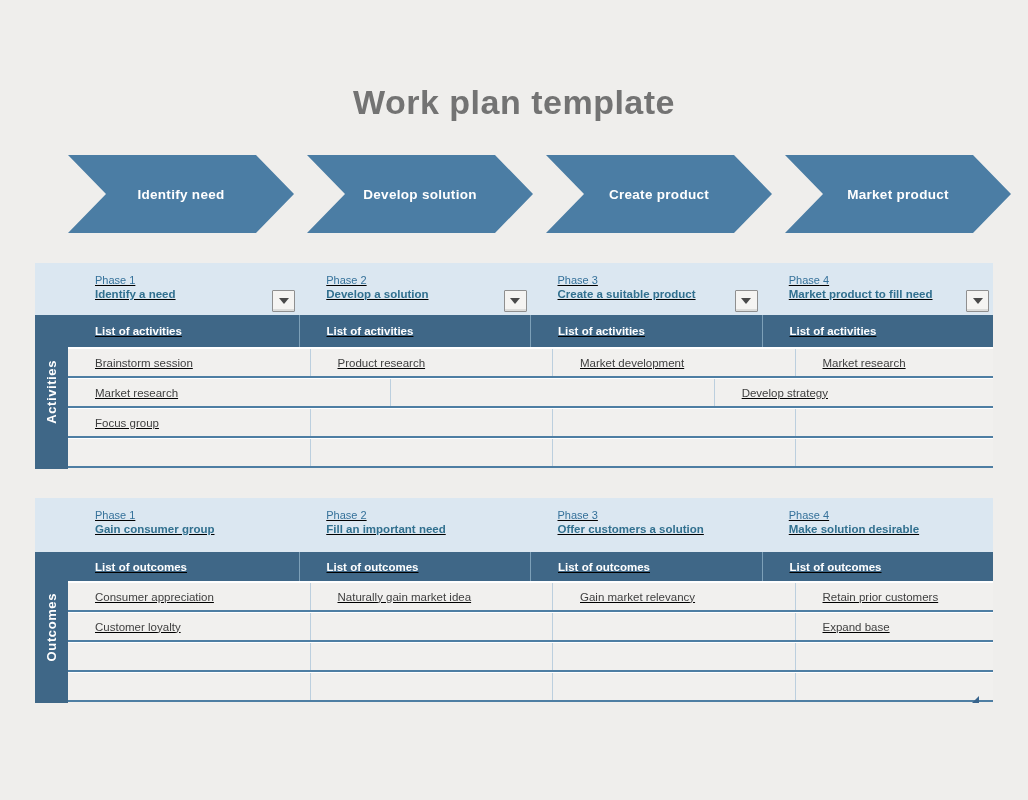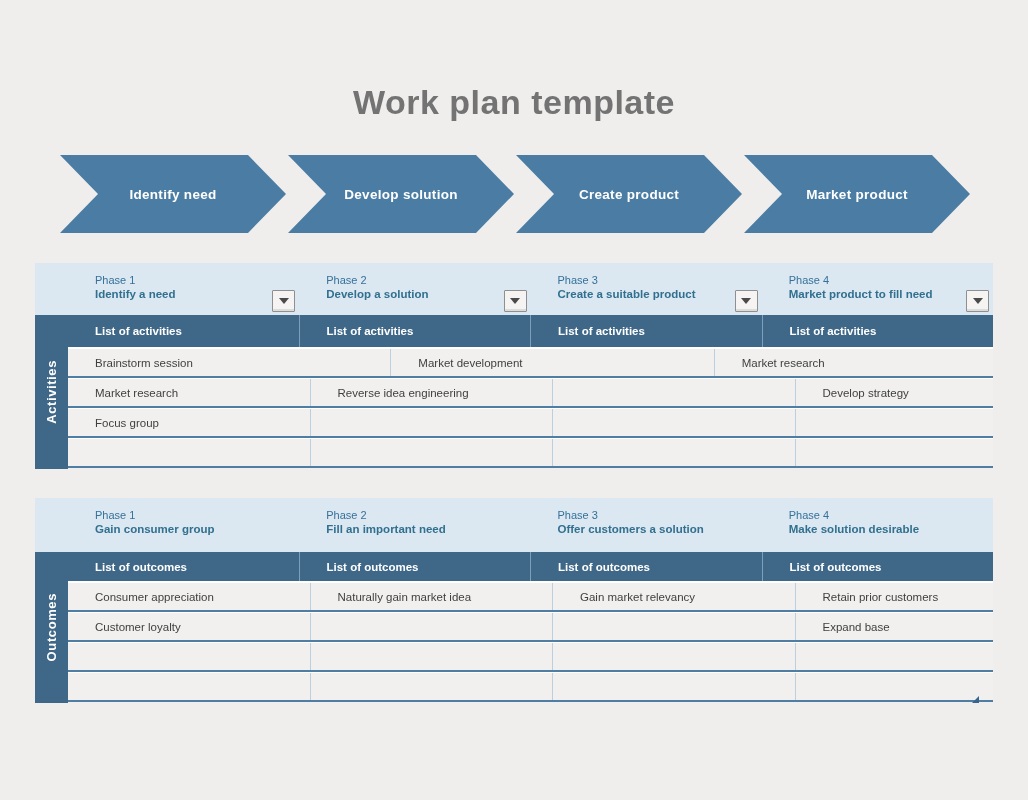--- a/index.html
+++ b/index.html
@@ -3,28 +3,28 @@
 <meta charset="utf-8">
 <style>
   html,body { margin:0; padding:0; background:#efeeec; font-family:"Liberation Sans", sans-serif; }
   .canvas { position:relative; width:1028px; height:800px; background:#efeeec; overflow:hidden; }
 
   
   .title { position:absolute; top:83px; left:0; right:0; margin:0; text-align:center;
            font-size:34px; font-weight:bold; color:#737373; letter-spacing:0.5px; }
 
   
-  .arrows { position:absolute; top:155px; left:60px; display:flex; gap:2px;text-align:center; }
+  .arrows { position:absolute; top:155px; left:68px; display:flex; gap:13px;text-align:center; }
   .arrow  { width:226px; height:78px; background:#4b7da4;
             clip-path: polygon(0 0, 188px 0, 100% 50%, 188px 100%, 0 100%, 38px 50%);
             display:flex; align-items:center; justify-content:center; }
   .arrow span { color:#ffffff; font-weight:bold; font-size:13.5px; letter-spacing:0.3px; }
 
   
-  .ptable { position:absolute; left:35px; width:958px; }
+  .ptable { position:absolute; left:35px; width:958px;text-decoration:underline; }
   .t1 { top:263px; }
   .t2 { top:498px; }
 
   .phase-header { background:#dbe7f1; padding-left:33px; display:flex; }
   .t1 .phase-header { height:52px; }
   .t2 .phase-header { height:54px; }
   .phase-cell { position:relative; flex:1 1 0; padding:11px 0 0 27px; box-sizing:border-box; }
   .phase-label { font-size:11px; color:#35719a; line-height:13px; }
   .phase-sub   { font-size:11.5px; color:#31708f; font-weight:bold; line-height:14px; }
 
@@ -115,26 +115,26 @@
     <div class="list-row">
       <div class="list-cell">List of activities</div>
       <div class="list-cell">List of activities</div>
       <div class="list-cell">List of activities</div>
       <div class="list-cell">List of activities</div>
     </div>
 
     <div class="rows">
       <div class="row">
         <div class="cell">Brainstorm session</div>
+        <div class="cell">Product research</div>
         <div class="cell">Market development</div>
         <div class="cell">Market research</div>
       </div>
       <div class="row">
         <div class="cell">Market research</div>
-        <div class="cell">Reverse idea engineering</div>
         <div class="cell"></div>
         <div class="cell">Develop strategy</div>
       </div>
       <div class="row">
         <div class="cell">Focus group</div>
         <div class="cell"></div>
         <div class="cell"></div>
         <div class="cell"></div>
       </div>
       <div class="row">

